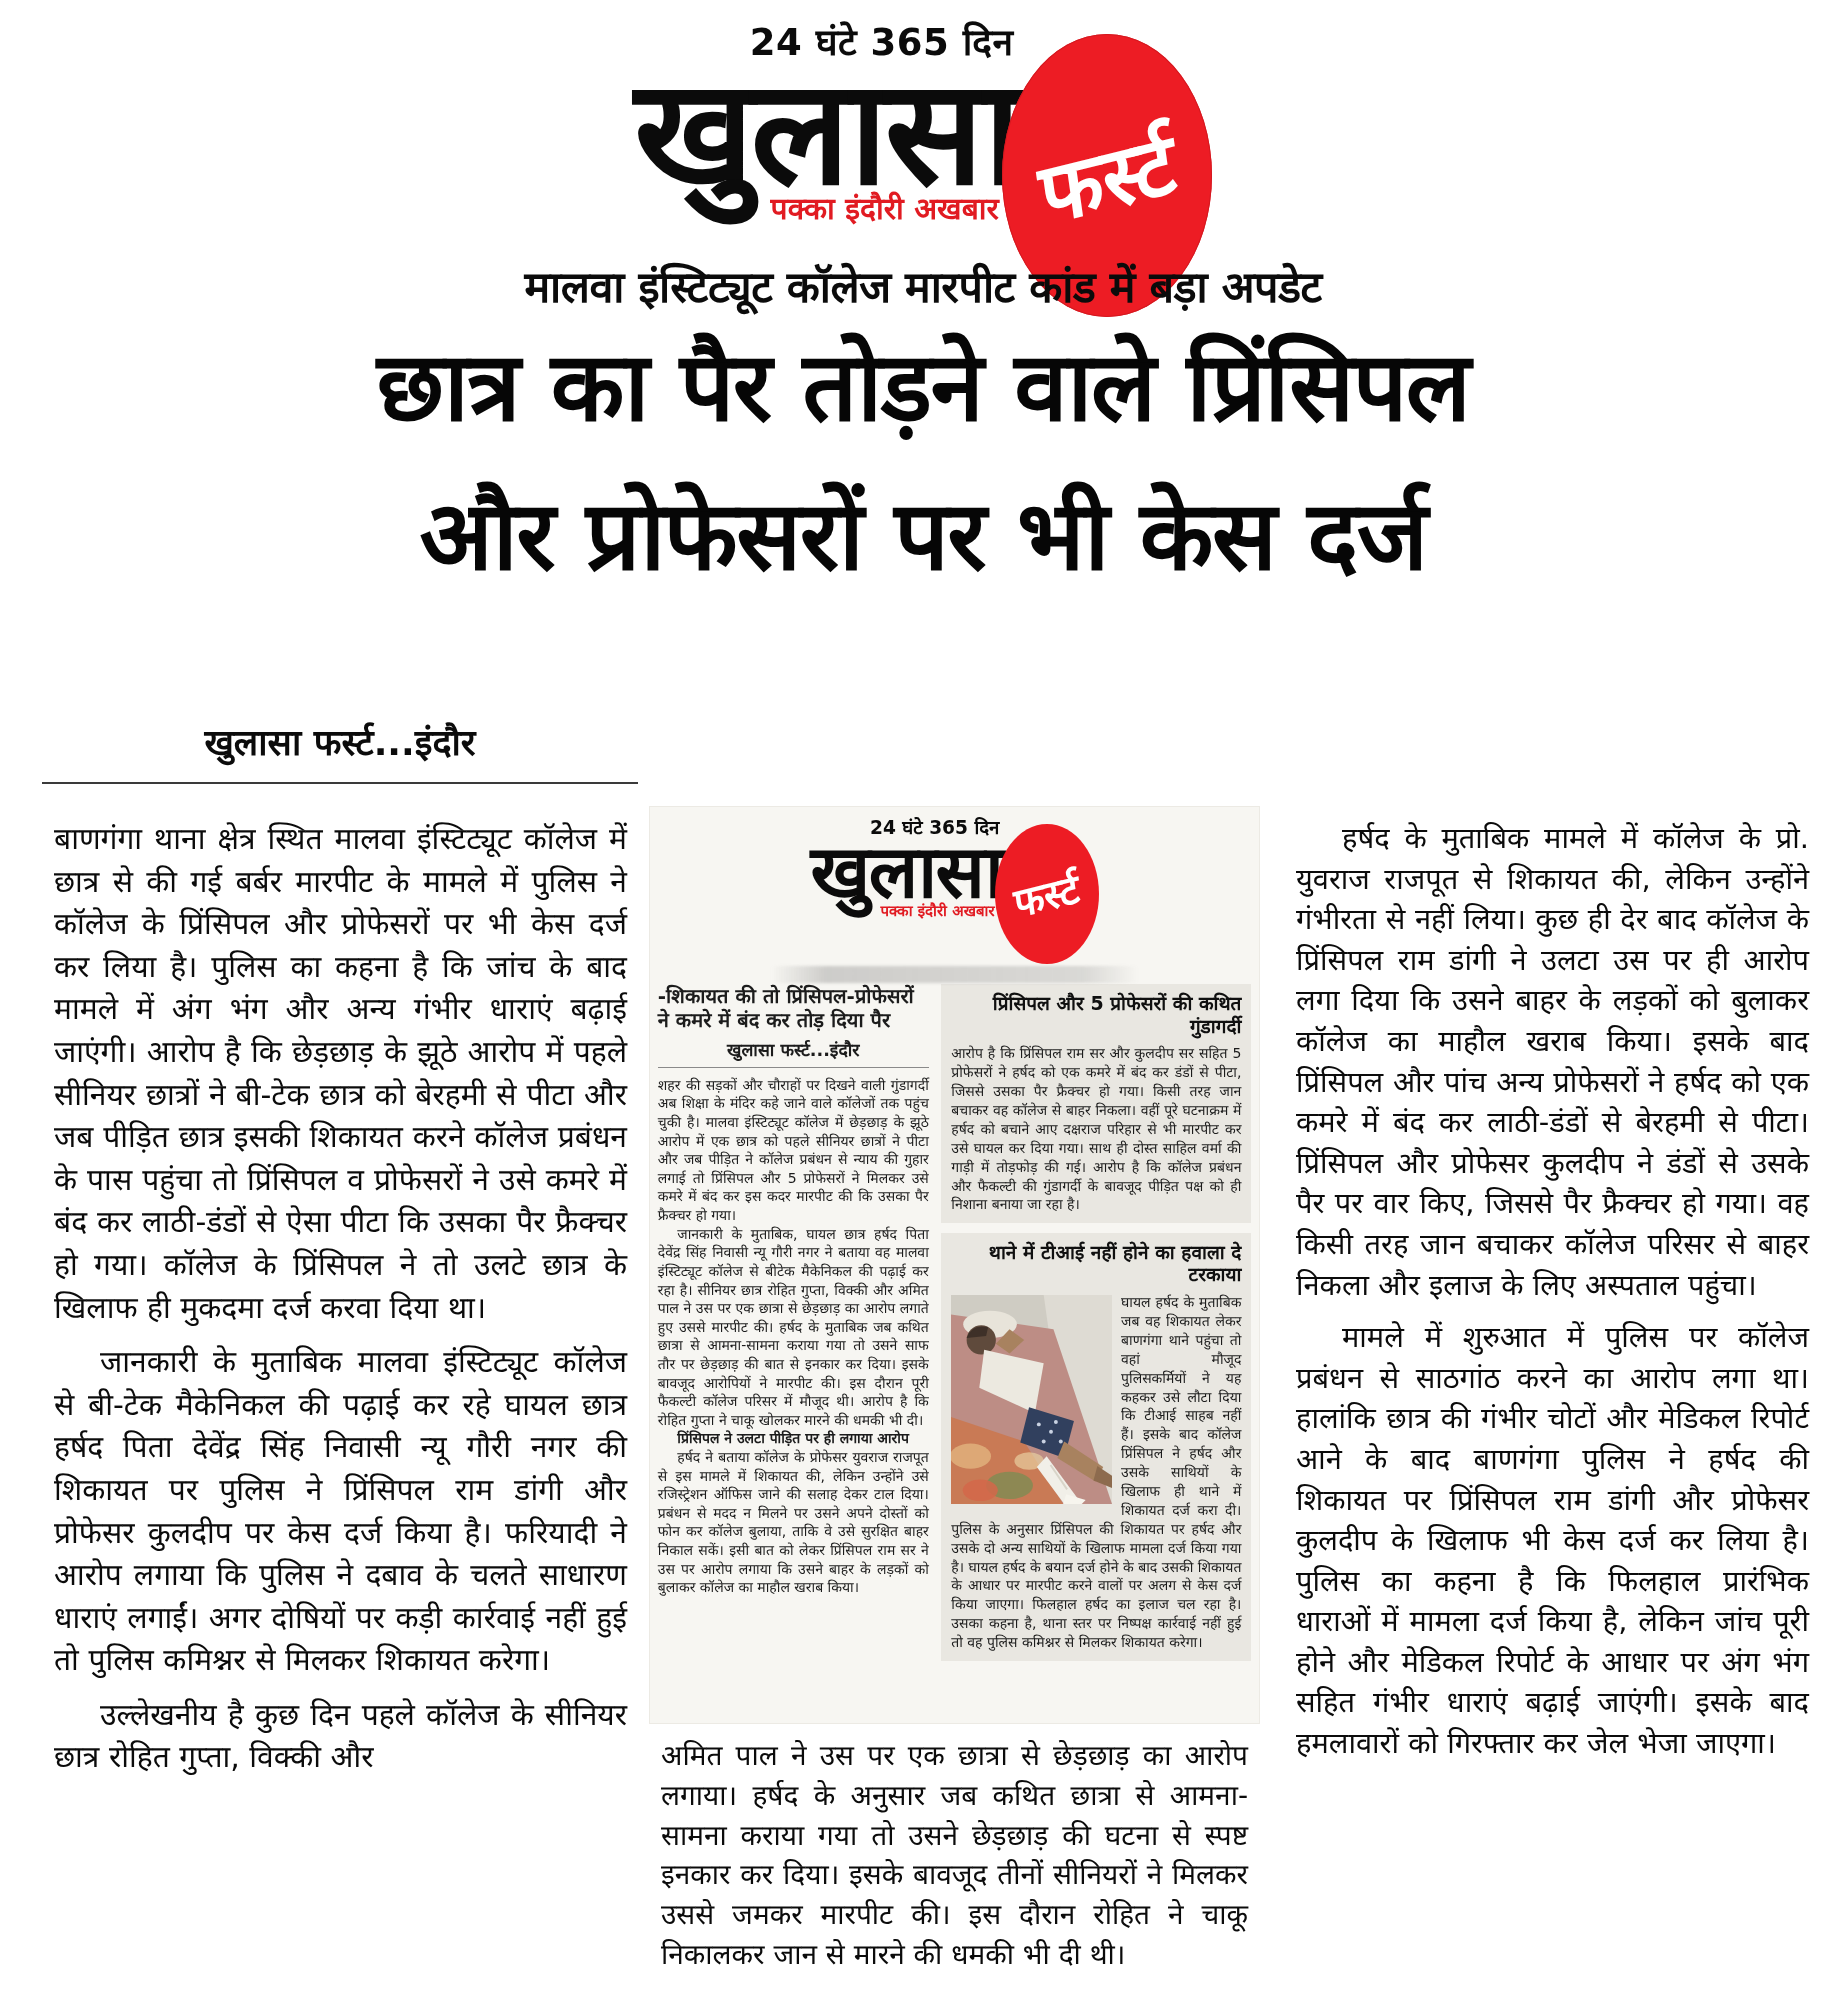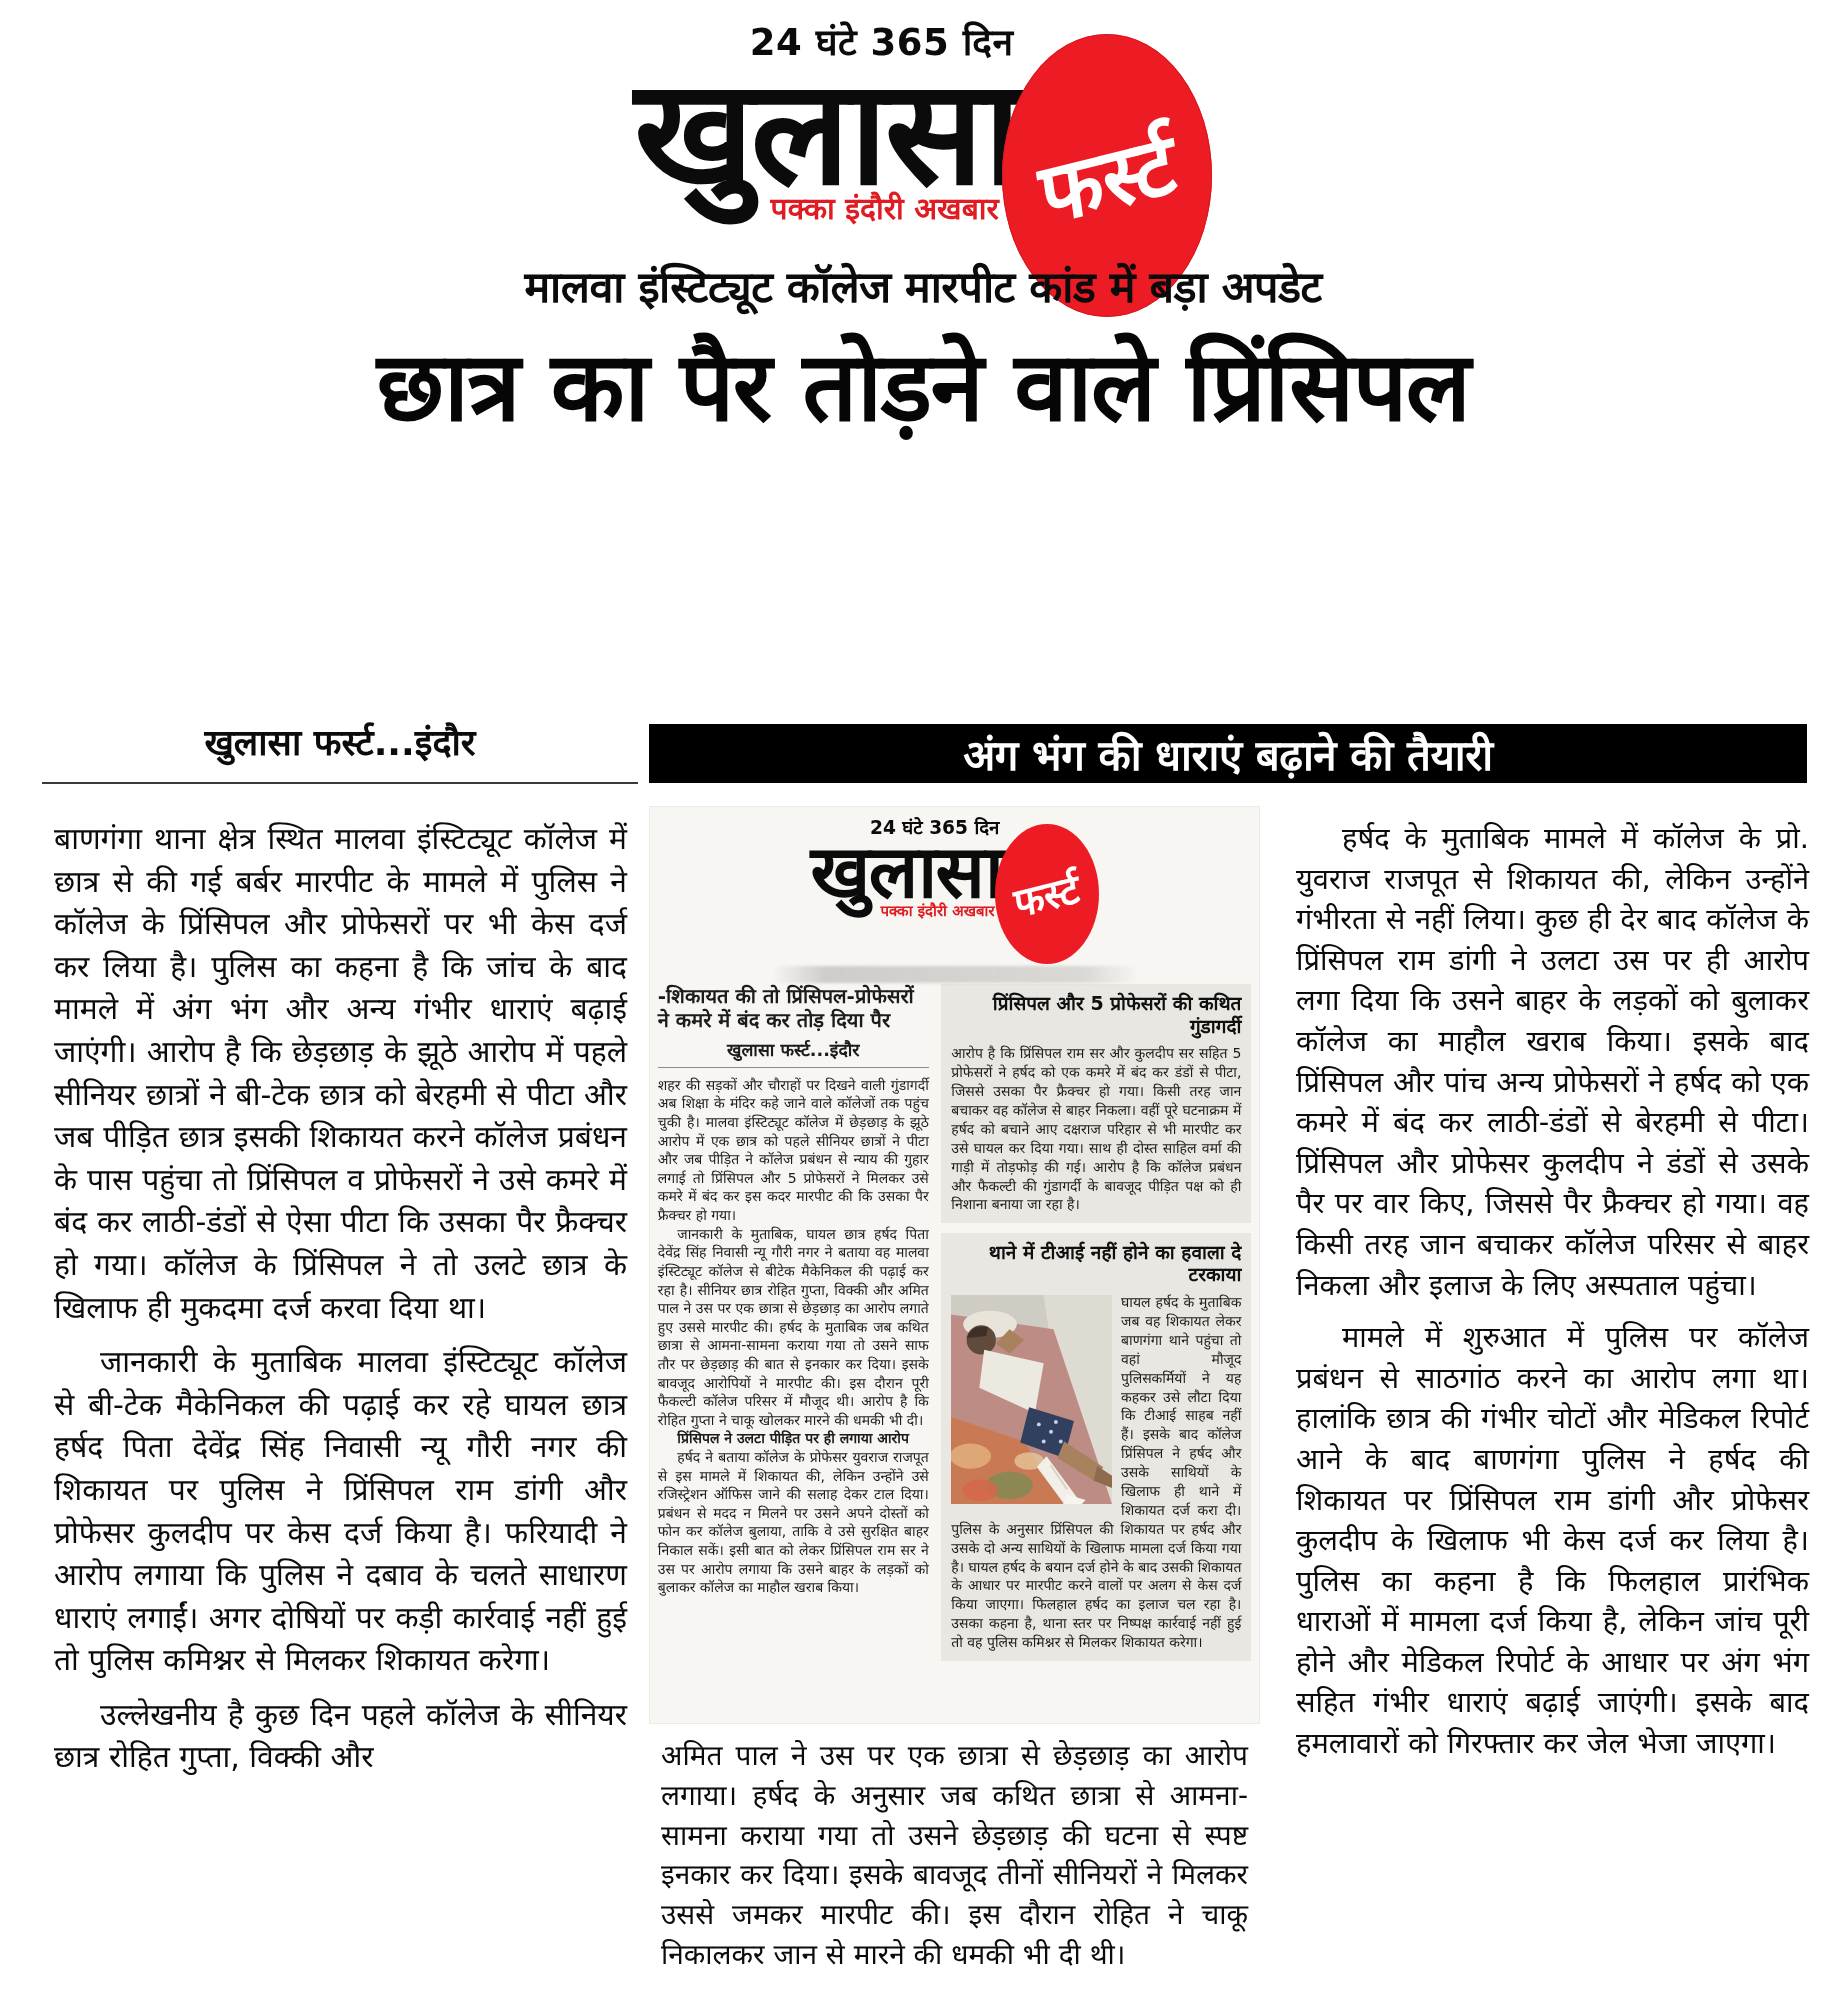--- a/index.html
+++ b/index.html
@@ -96,25 +96,25 @@
     </div>
     <div class="mh-badge">
       <span class="badge-txt">फर्स्ट</span>
     </div>
   </div>
 
   <div class="kicker">मालवा इंस्टिट्यूट कॉलेज मारपीट कांड में बड़ा अपडेट</div>
 
   <div class="headline">
     <div class="hl">छात्र का पैर तोड़ने वाले प्रिंसिपल</div>
+    <div class="hl">और प्रोफेसरों पर भी केस दर्ज</div>
   </div>
 
   <div class="dateline">खुलासा फर्स्ट...इंदौर</div>
   <div class="dateline-rule"></div>
-  <div class="banner">अंग भंग की धाराएं बढ़ाने की तैयारी</div>
 
   <div class="col col-left">
     <p>बाणगंगा थाना क्षेत्र स्थित मालवा इंस्टिट्यूट कॉलेज में छात्र से की गई बर्बर मारपीट के मामले में पुलिस ने कॉलेज के प्रिंसिपल और प्रोफेसरों पर भी केस दर्ज कर लिया है। पुलिस का कहना है कि जांच के बाद मामले में अंग भंग और अन्य गंभीर धाराएं बढ़ाई जाएंगी। आरोप है कि छेड़छाड़ के झूठे आरोप में पहले सीनियर छात्रों ने बी-टेक छात्र को बेरहमी से पीटा और जब पीड़ित छात्र इसकी शिकायत करने कॉलेज प्रबंधन के पास पहुंचा तो प्रिंसिपल व प्रोफेसरों ने उसे कमरे में बंद कर लाठी-डंडों से ऐसा पीटा कि उसका पैर फ्रैक्चर हो गया। कॉलेज के प्रिंसिपल ने तो उलटे छात्र के खिलाफ ही मुकदमा दर्ज करवा दिया था।</p>
     <p class="ind">जानकारी के मुताबिक मालवा इंस्टिट्यूट कॉलेज से बी-टेक मैकेनिकल की पढ़ाई कर रहे घायल छात्र हर्षद पिता देवेंद्र सिंह निवासी न्यू गौरी नगर की शिकायत पर पुलिस ने प्रिंसिपल राम डांगी और प्रोफेसर कुलदीप पर केस दर्ज किया है। फरियादी ने आरोप लगाया कि पुलिस ने दबाव के चलते साधारण धाराएं लगाईं। अगर दोषियों पर कड़ी कार्रवाई नहीं हुई तो पुलिस कमिश्नर से मिलकर शिकायत करेगा।</p>
     <p class="ind">उल्लेखनीय है कुछ दिन पहले कॉलेज के सीनियर छात्र रोहित गुप्ता, विक्की और</p>
   </div>
 
   <div class="col col-mid">
 
     <div class="clip">

